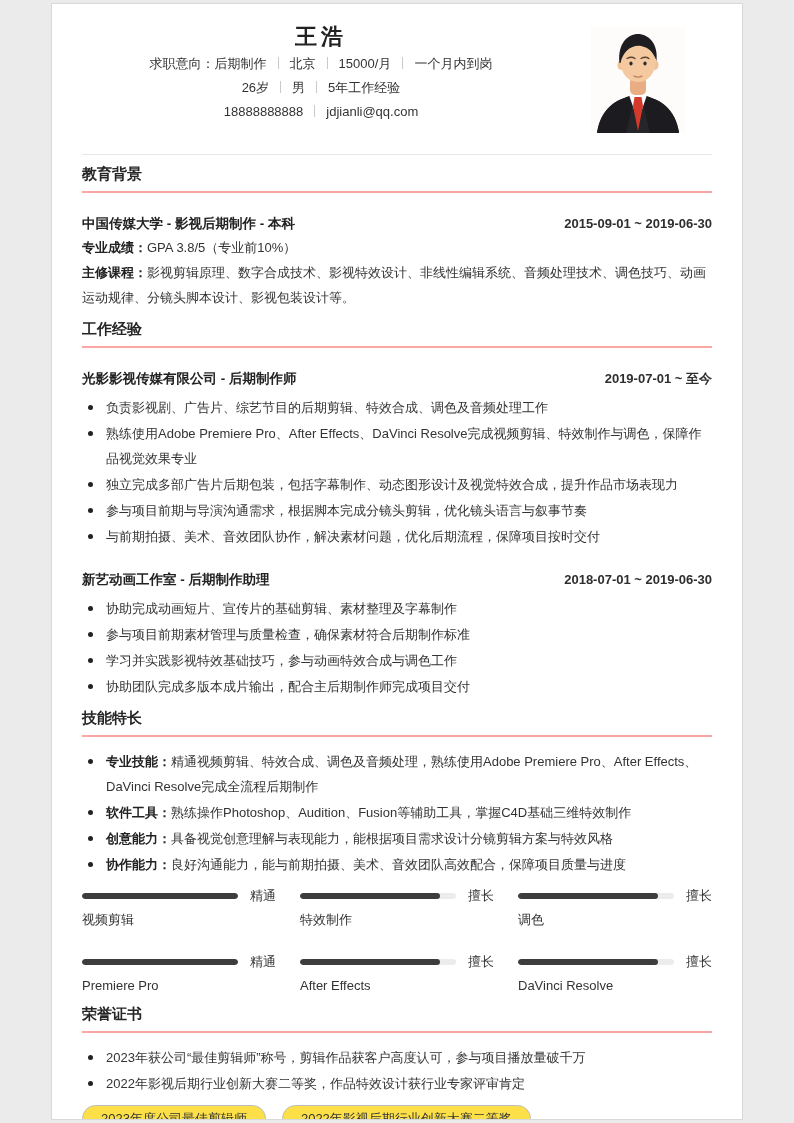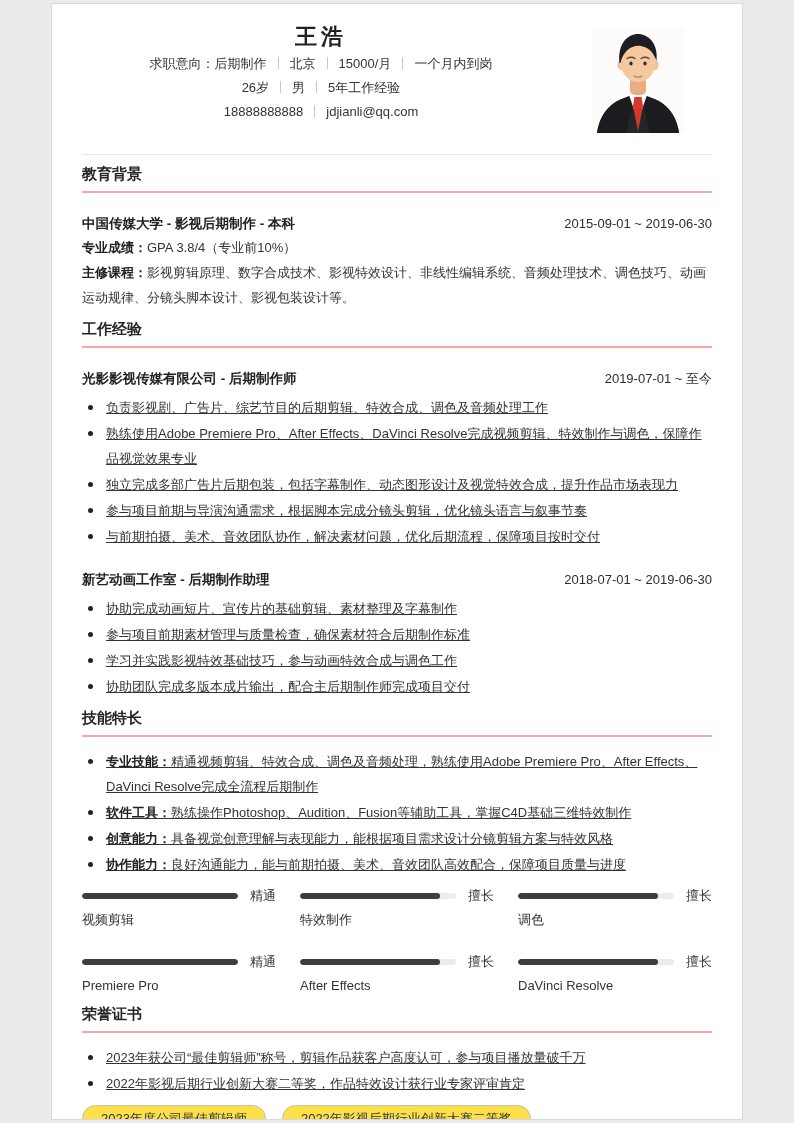--- a/index.html
+++ b/index.html
@@ -17,26 +17,26 @@
   .sep { display:inline-block; width:1px; height:12px; background:#c9c9c9; margin:0 11px; vertical-align:-1px; }
   .photo { position:absolute; top:5px; right:27px; width:94px; height:106px; overflow:hidden; }
   
   .section { margin-top:8px; }
   .section-title {
     font-size:15px; font-weight:bold; color:#262626; line-height:21px;
     padding-bottom:7px; border-bottom:2px solid #fca5a5; margin-bottom:12px;
   }
   .entry-head { display:flex; justify-content:space-between; align-items:flex-start; line-height:22px;margin-top:20px; }
   .entry-title { font-size:13.5px; font-weight:bold; color:#222; }
-  .entry-date { font-size:13px; color:#2e2e2e; }
+  .entry-date { font-size:13px; color:#2e2e2e;font-weight:bold; }
   .kv-line { font-size:13px; line-height:25px; color:#333; }
   .kv-label { font-weight:bold; color:#222; }
   ul.bullets { list-style:none; margin-top:5px; }
   ul.bullets li {
-    position:relative; font-size:13px; line-height:25px; color:#333; padding-left:24px; margin-bottom:1px;text-decoration:underline;
+    position:relative; font-size:13px; line-height:25px; color:#333; padding-left:24px; margin-bottom:1px;
   }
   ul.bullets li::before {
     content:""; position:absolute; left:6px; top:10px; width:5px; height:5px; border-radius:50%; background:#222;
   }
   ul.bullets.tight { margin-top:0; }
   .job2 { margin-top:8px; }
   
   .bars-grid { display:grid; grid-template-columns:repeat(3,1fr); column-gap:30px; row-gap:14px; margin-top:10px;gap:24px; }
   .bar-item { }
   .bar-row { display:flex; align-items:center; }
@@ -92,21 +92,21 @@
     </div>
   </div>
 
   <div class="section">
     <div class="section-title">教育背景</div>
     <div class="entry-head">
       <span class="entry-title">中国传媒大学 - 影视后期制作 - 本科</span>
       <span class="entry-date">2015-09-01 ~ 2019-06-30</span>
     </div>
     <div class="kv-line">
-      <span class="kv-label">专业成绩：</span><span>GPA 3.8/4（专业前10%）</span>
+      <span class="kv-label">专业成绩：</span><span>GPA 3.8/5（专业前10%）</span>
     </div>
     <div class="kv-line">
       <span class="kv-label">主修课程：</span><span>影视剪辑原理、数字合成技术、影视特效设计、非线性编辑系统、音频处理技术、调色技巧、动画运动规律、分镜头脚本设计、影视包装设计等。</span>
     </div>
   </div>
 
   <div class="section">
     <div class="section-title">工作经验</div>
 
     <div>

